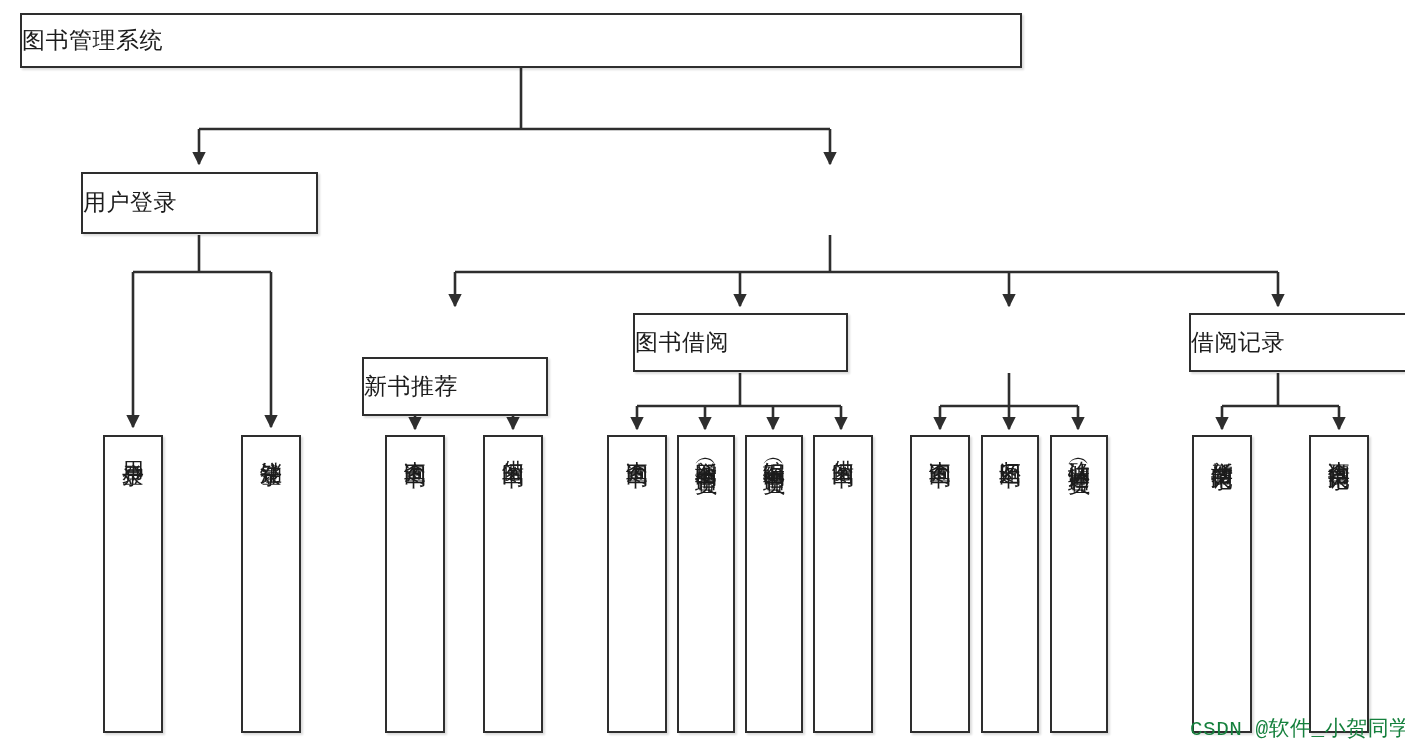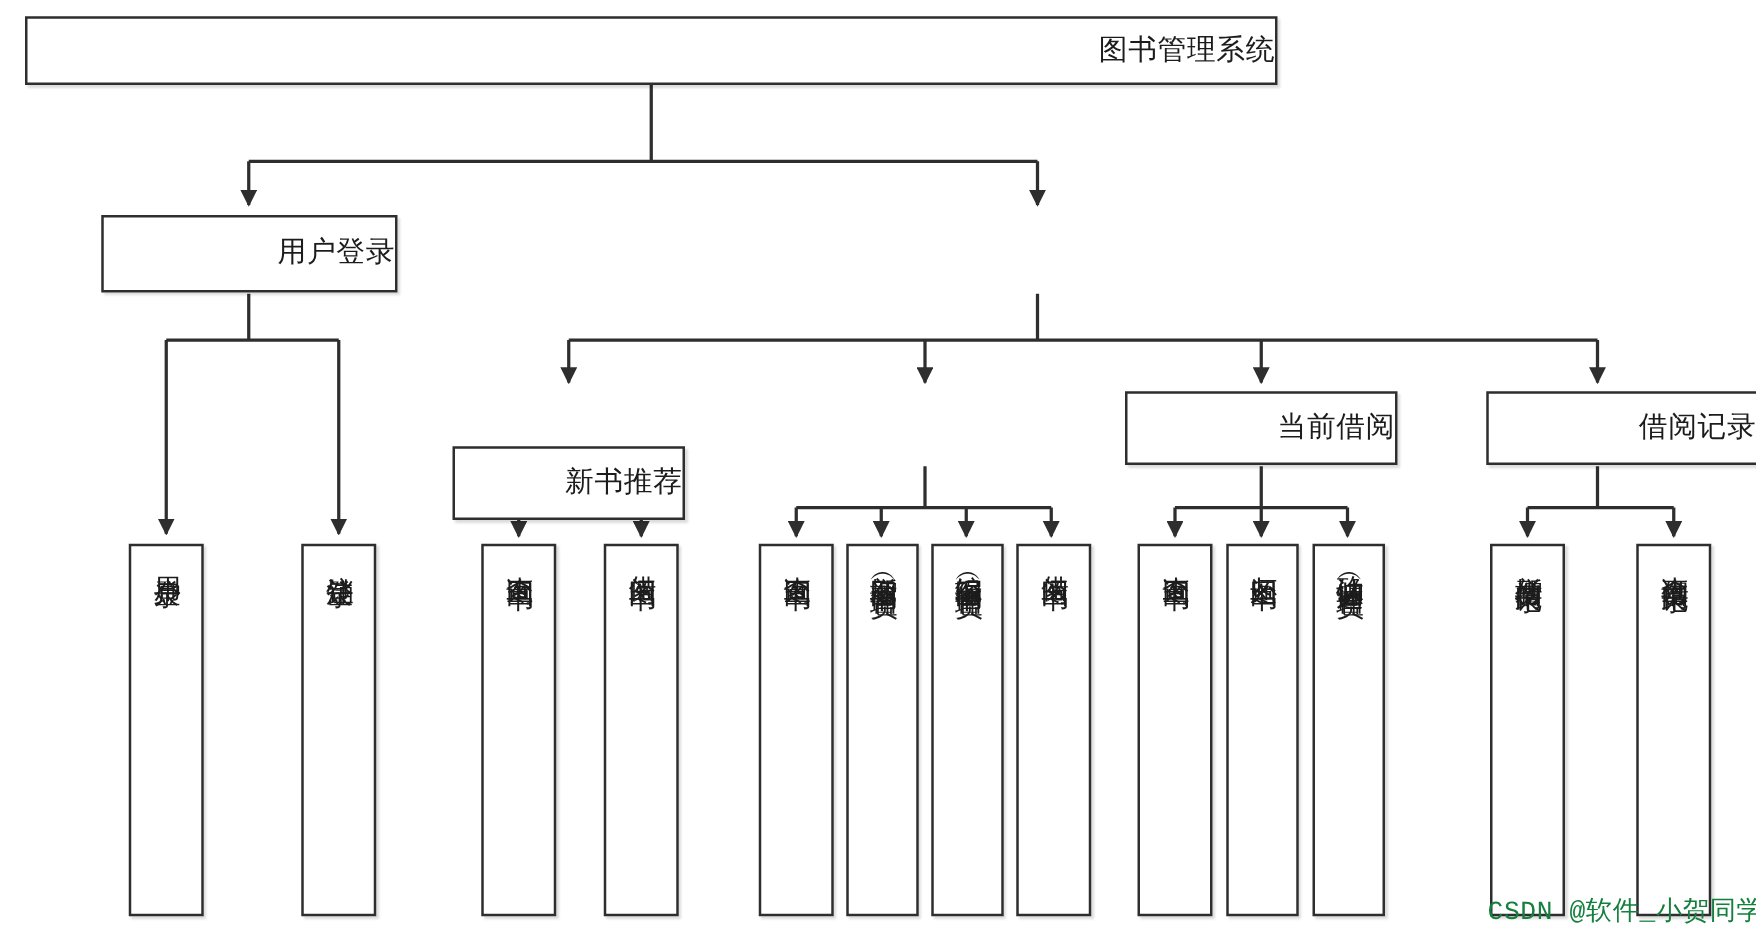--- a/index.html
+++ b/index.html
@@ -25,21 +25,21 @@
     height: 747px;
     pointer-events: none;
   }
   .node {
     position: absolute;
     box-sizing: border-box;
     background: #ffffff;
     border: 2.5px solid #2e2e2e;
     display: flex;
     align-items: center;
-    justify-content: flex-end;
+    justify-content: flex-start;
     box-shadow: 2px 2px 2px rgba(0,0,0,0.14);
   }
   .node .lbl {
     color: #1c1c1c;
     text-align: center;
     line-height: 1.18;
     letter-spacing: 0.5px;
     white-space: pre-line;
   }
   .node.horiz .lbl {
@@ -128,22 +128,22 @@
     <span class="lbl">图书管理系统</span>
   </div>
 
   <div class="node horiz" style="left:81px; top:172px; width:237px; height:62px;">
     <span class="lbl">用户登录</span>
   </div>
 
   <div class="node horiz" style="left:362px; top:313px; width:186px; height:59px;margin-top:44px;">
     <span class="lbl">新书推荐</span>
   </div>
-  <div class="node horiz" style="left:900px; top:313px; width:218px; height:59px;">
-    <span class="lbl">当前借阅</span>
+  <div class="node horiz" style="left:633px; top:313px; width:215px; height:59px;">
+    <span class="lbl">图书借阅</span>
   </div>
   <div class="node horiz" style="left:1189px; top:313px; width:218px; height:59px;">
     <span class="lbl">借阅记录</span>
   </div>
 
   <div class="node vert" style="left:103px; top:435px; width:60px; height:298px;">
     <span class="lbl">用户登录</span>
   </div>
   <div class="node vert" style="left:241px; top:435px; width:60px; height:298px;">
     <span class="lbl">注销登录</span>

